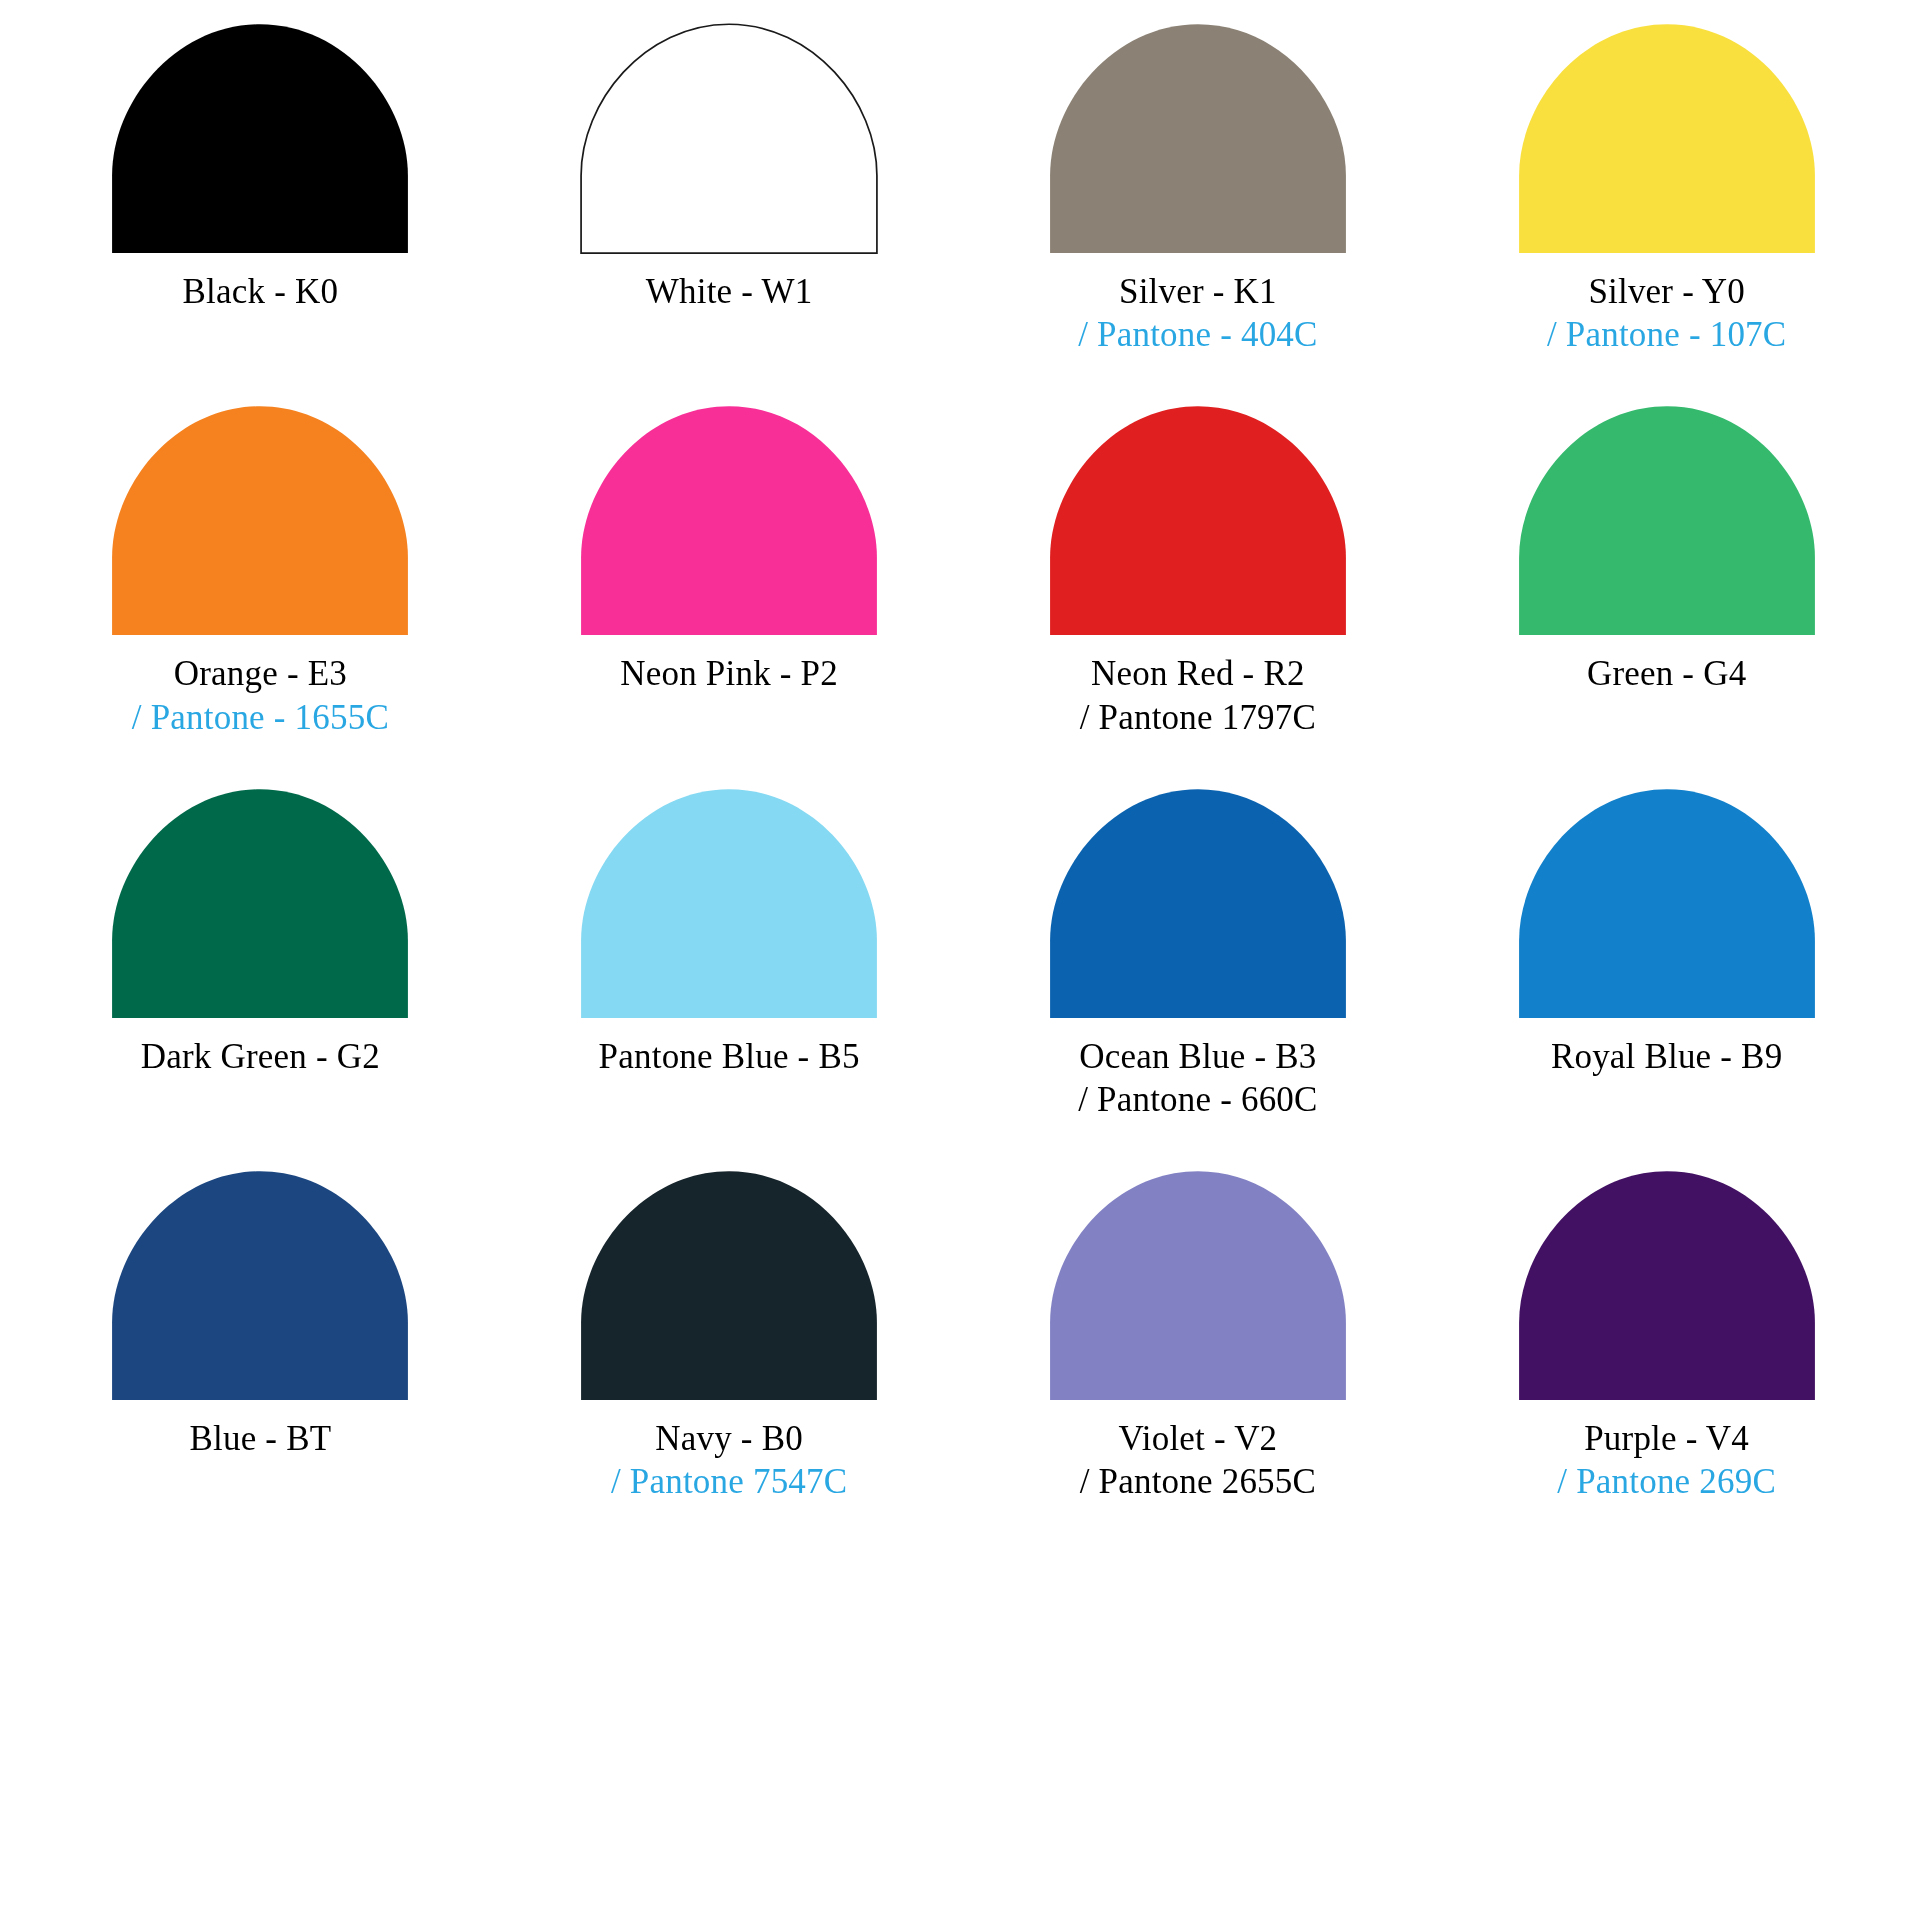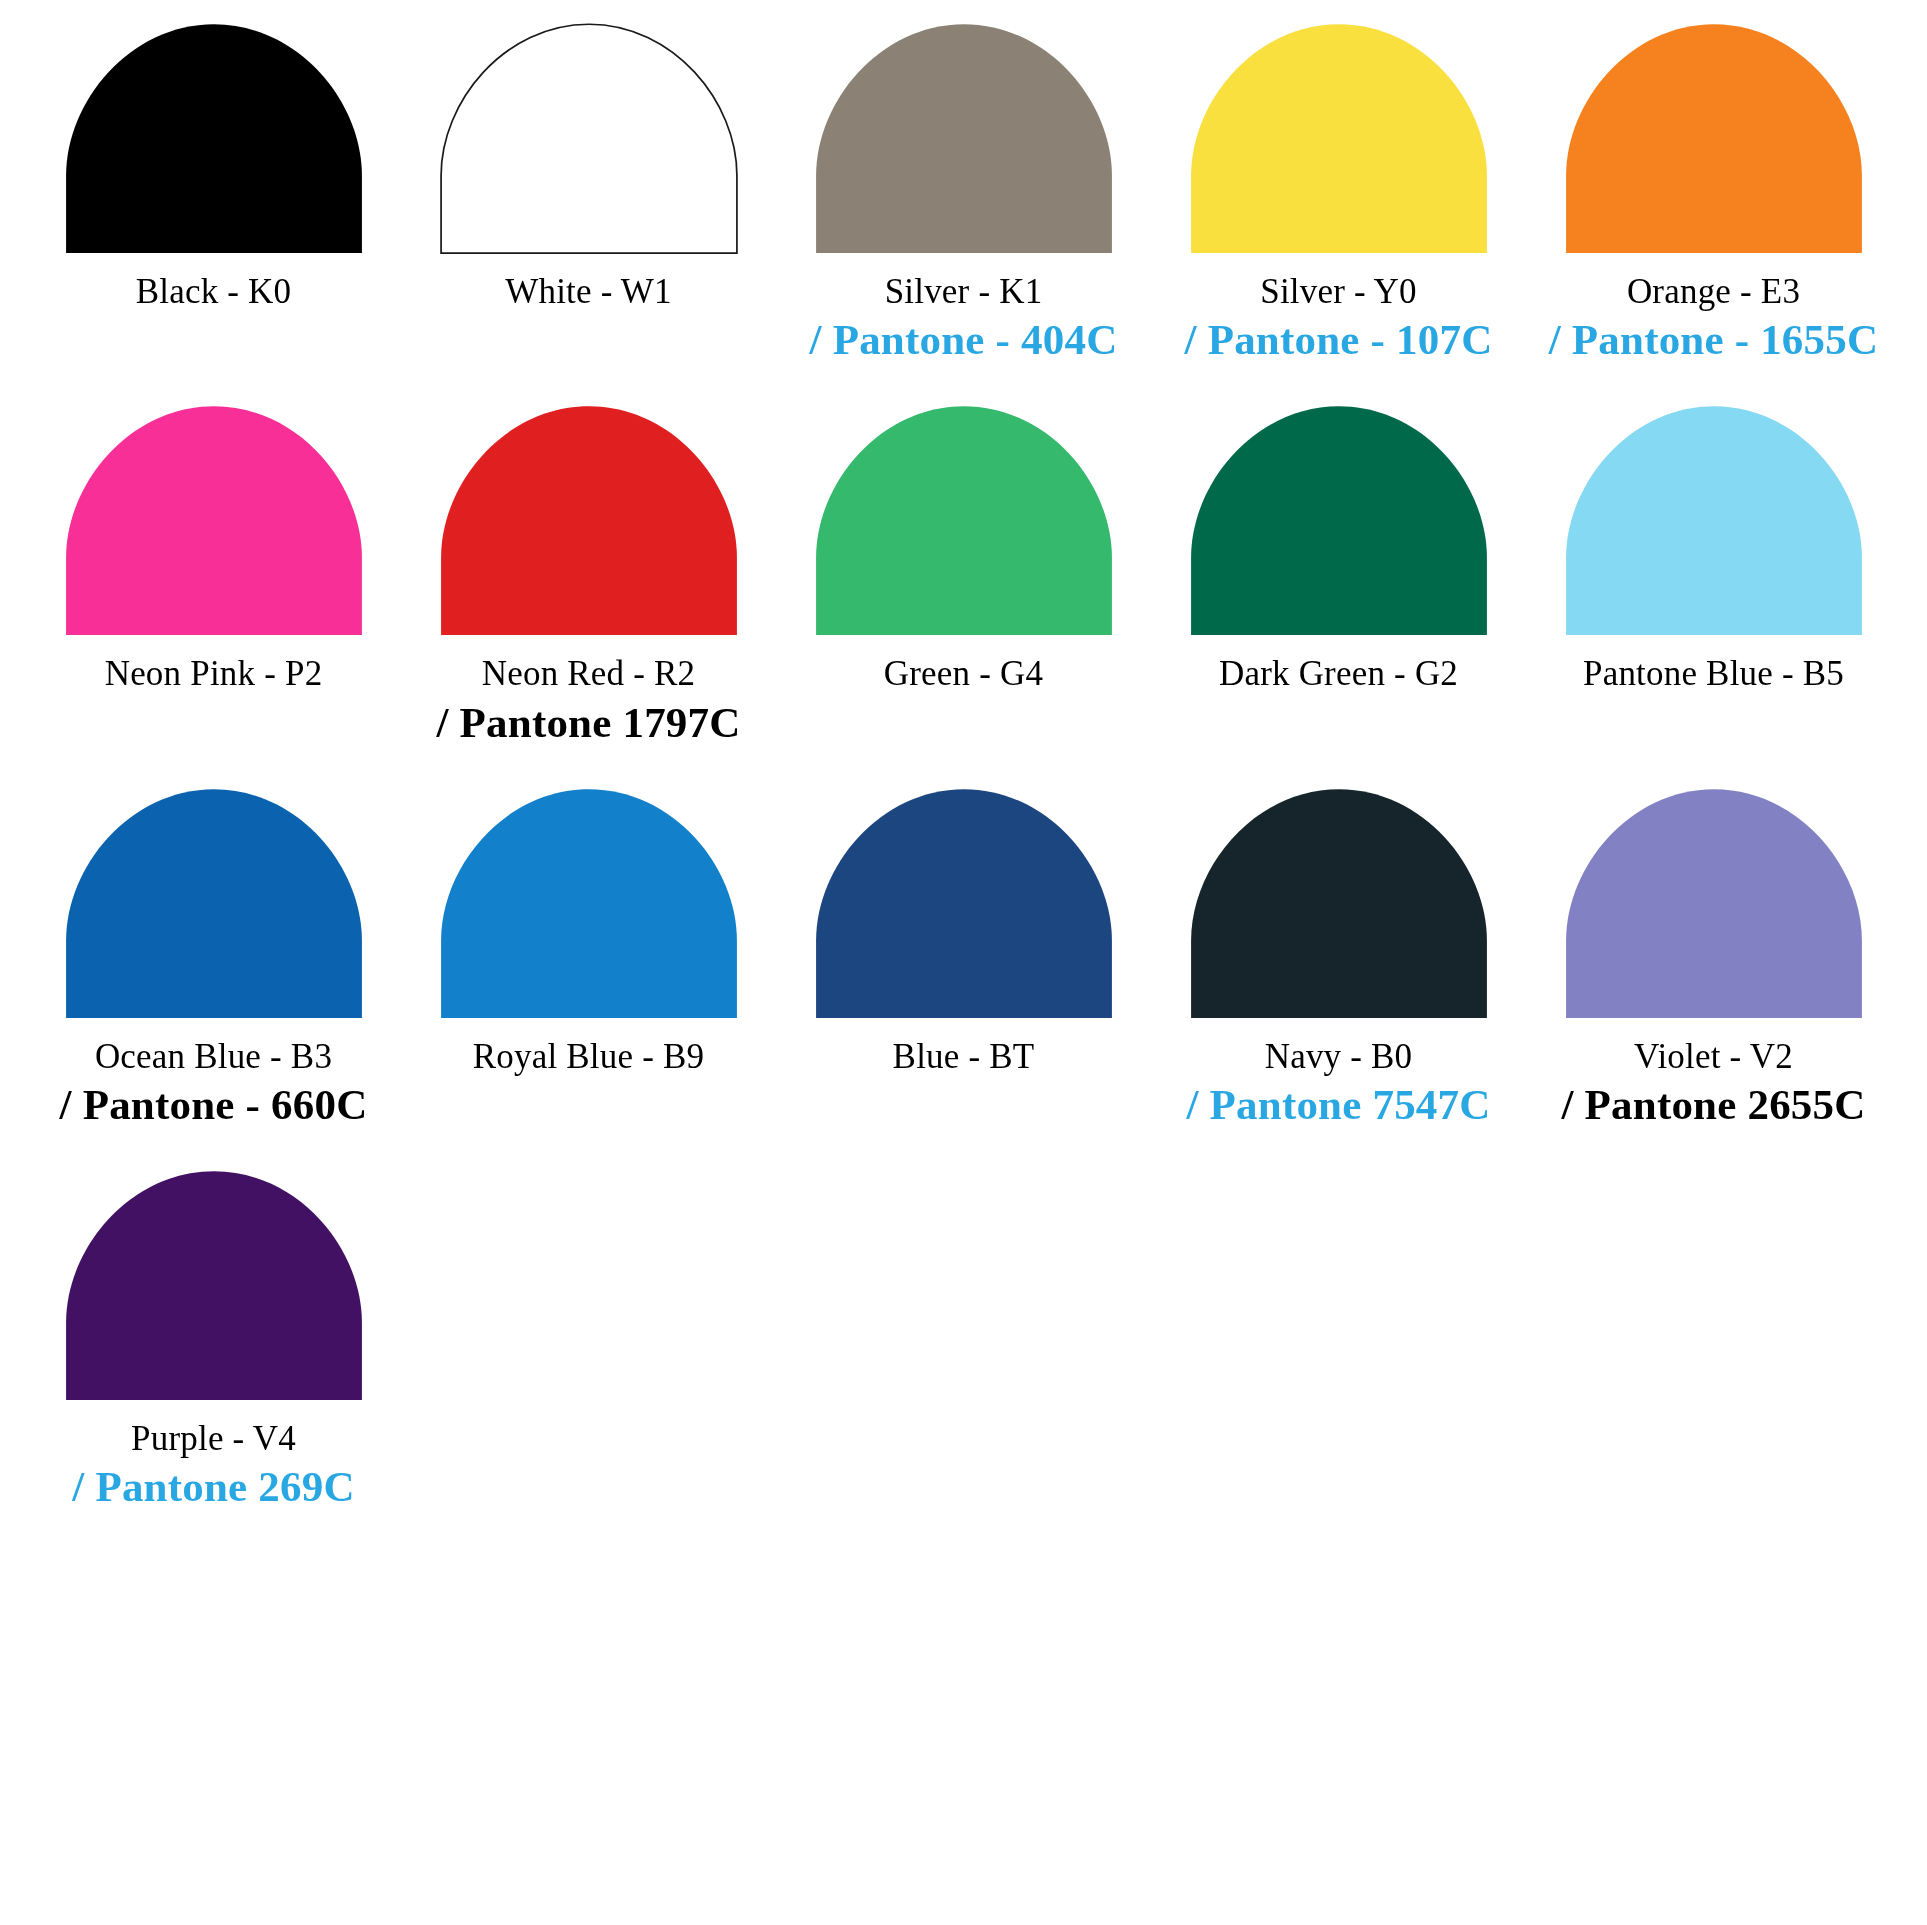--- a/index.html
+++ b/index.html
@@ -10,21 +10,21 @@
   }
   body {
     width: 1927px;
     height: 1926px;
     font-family: "Liberation Serif", "DejaVu Serif", serif;
     overflow: hidden;
   }
 
   #swatch-grid {
     display: grid;
-    grid-template-columns: repeat(5, 1fr);
+    grid-template-columns: repeat(4, 1fr);
     grid-template-rows: repeat(4, 1fr);
     width: 1927px;
     height: 1574px;
     padding: 19px 26px 26px 26px;
   }
 
   .swatch-cell {
     display: flex;
     flex-direction: column;
     align-items: center;
@@ -54,25 +54,24 @@
   }
 
   .label-name {
     font-size: 35px;
     color: #000000;
     letter-spacing: 0.2px;
     white-space: nowrap;
   }
 
   .label-pantone {
-    font-size: 43px;
+    font-size: 35px;
     letter-spacing: 0.2px;
     white-space: nowrap;
     margin-top: 3.4px;
-    font-weight: bold;
   }
 
   .label-pantone.blue  { color: #29a7e3; }
   .label-pantone.black { color: #000000; text-align: center; }
 </style>
 </head>
 <body>
 
 <div id="swatch-grid">
     <div class="swatch-cell">

